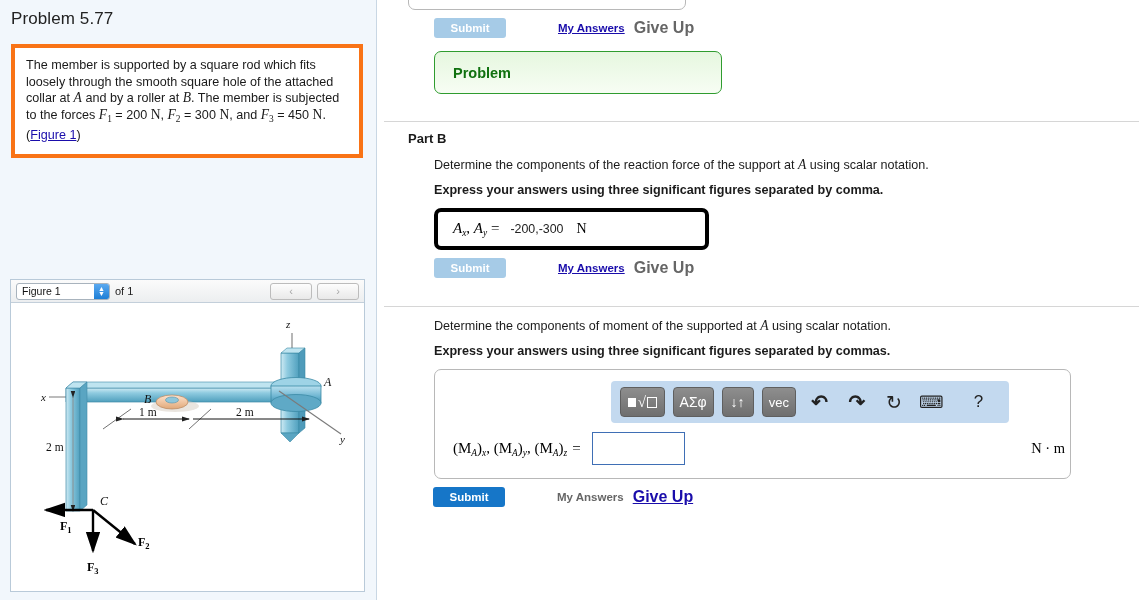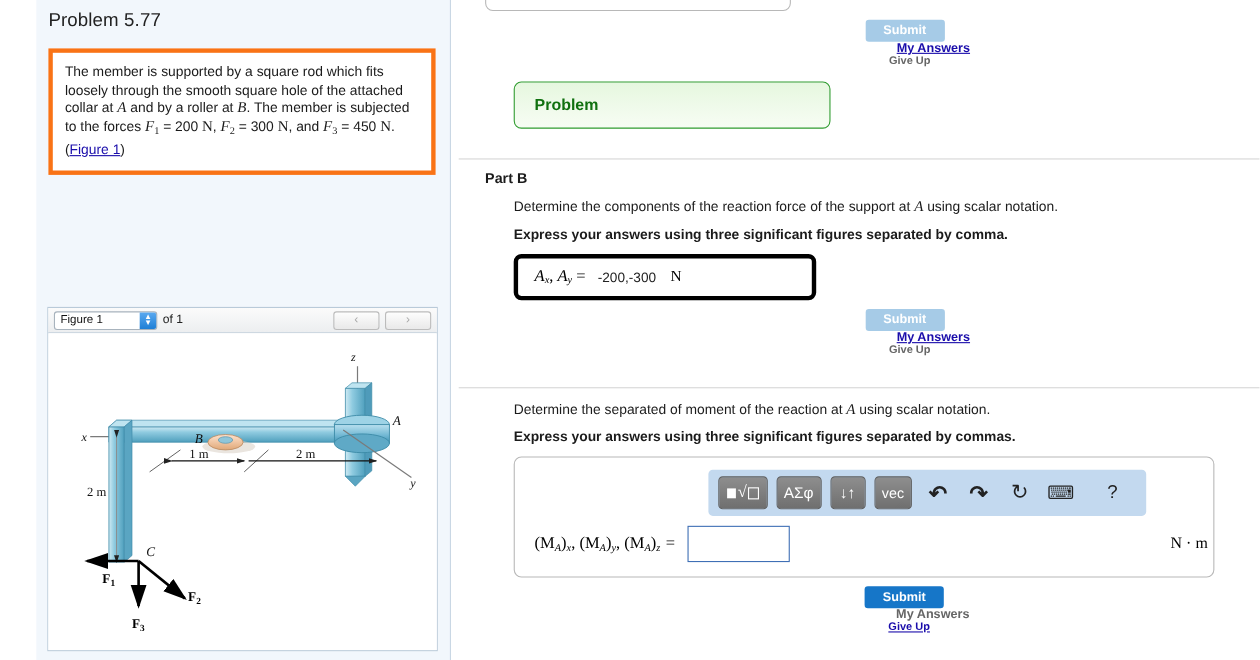--- a/index.html
+++ b/index.html
@@ -2,21 +2,21 @@
 <html><head>
 <meta charset="utf-8">
 <style>
   html, body {
     margin: 0; padding: 0;
     width: 1145px; height: 600px;
     overflow: hidden;
     background: #ffffff;
     font-family: "Liberation Sans", sans-serif;
   }
-  #root { position: relative; width: 969px; height: 600px; margin-left: 33px; }
+  #root { position: relative; width: 969px; height: 600px; }
 
   
   #left-panel {
     position: absolute; left: 0; top: 0;
     width: 377px; height: 600px;
     background: #f2f7fc;
     border-right: 1px solid #c9d7e4;
     box-sizing: border-box;
     overflow: hidden;
   }
@@ -131,36 +131,36 @@
     border: 4px solid #000000;
     border-radius: 7px;
     background: #fff;
     margin-top: 11px;
     display: flex; align-items: center;
   }
   .ans-label { font-family: "Liberation Serif", serif; font-size: 15px; font-style: italic; }
   .ans-value { font-size: 12.4px; color: #222; margin-left: 11px; }
   .ans-unit { font-family: "Liberation Serif", serif; font-size: 14px; margin-left: 13px; }
 
-  .submit-row { display: flex; align-items: center; margin-top: 8px; flex-direction: column; }
+  .submit-row { display: flex; align-items: center; margin-top: 8px; }
   .btn-submit {
     width: 72px; height: 20px;
     border-radius: 3px;
     display: flex; align-items: center; justify-content: center;
     font-size: 11.5px; font-weight: bold; color: #fff;
     box-sizing: border-box;
   }
   .btn-submit.disabled { background: #a6cbe7; }
   .btn-submit.enabled  { background: #1676c8; }
   .link-myanswers {
     font-size: 11.5px; font-weight: bold; margin-left: 52px;
   }
   .link-myanswers.active { color: #1a0dab; text-decoration: underline; }
   .link-myanswers.muted  { color: #666; text-decoration: none; }
-  .link-giveup { font-size: 10px; font-weight: bold; margin-left: 9px; }
+  .link-giveup { font-size: 16px; font-weight: bold; margin-left: 9px; }
   .link-giveup.muted  { color: #666; text-decoration: none; }
   .link-giveup.active { color: #1a0dab; text-decoration: underline; }
 
   .status-box {
     box-sizing: border-box;
     border-radius: 7px;
     display: flex; align-items: center;
     padding-left: 18px;
     font-size: 14.5px; font-weight: bold;
     margin-top: 13px;
@@ -399,21 +399,21 @@
         <span class="link-giveup muted">Give Up</span>
       </div>
 
     </div>
 
     <div class="section-rule" style="margin-top:28px; margin-left:6px; width:755px;"></div>
 
 
     <div class="part-body">
       <div class="prompt">
-        <span>Determine the separated of moment of the reaction at </span><span class="mi">A</span><span> using scalar notation.</span>
+        <span>Determine the components of moment of the supported at </span><span class="mi">A</span><span> using scalar notation.</span>
       </div>
       <div class="instruction">Express your answers using three significant figures separated by commas.</div>
 
       <div class="math-panel" style="width:637px; height:110px;">
 
         <div class="math-toolbar">
           <div class="tb-key">
             <span style="display:inline-block;width:9px;height:9px;background:#fff;margin-right:2px;"></span>
             <span style="font-family:'Liberation Serif',serif;font-size:15px;">√</span>
             <span style="display:inline-block;width:9px;height:9px;border:1px solid #fff;margin-left:1px;"></span>

